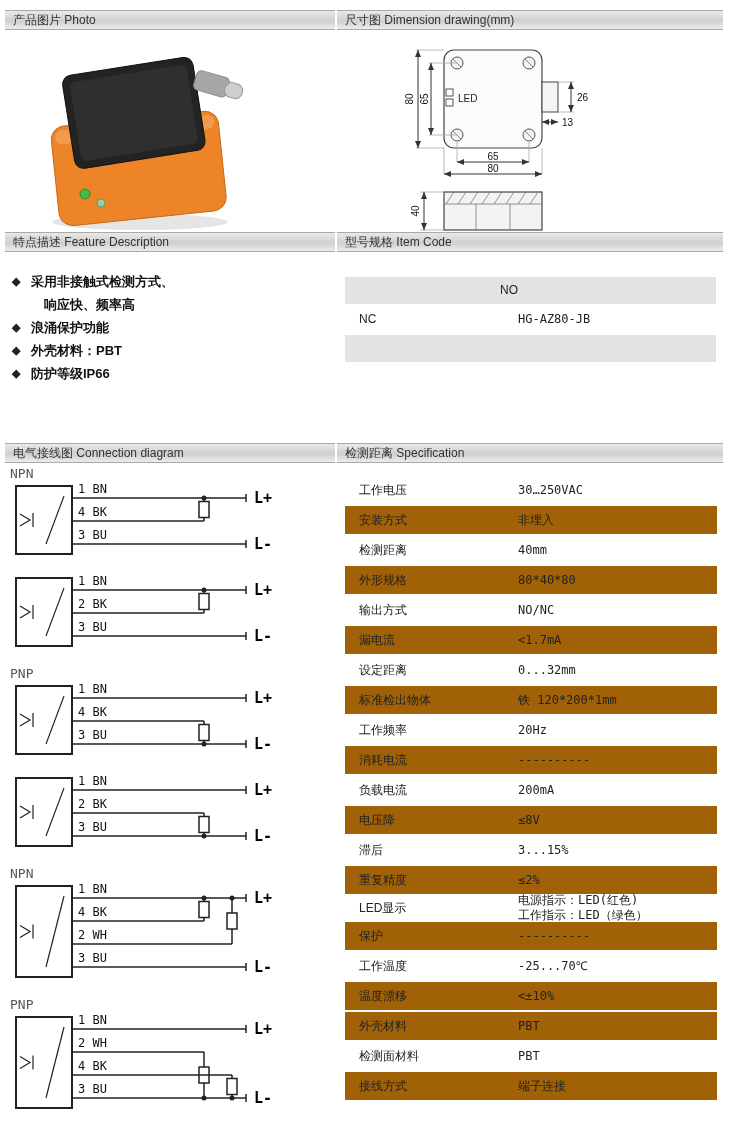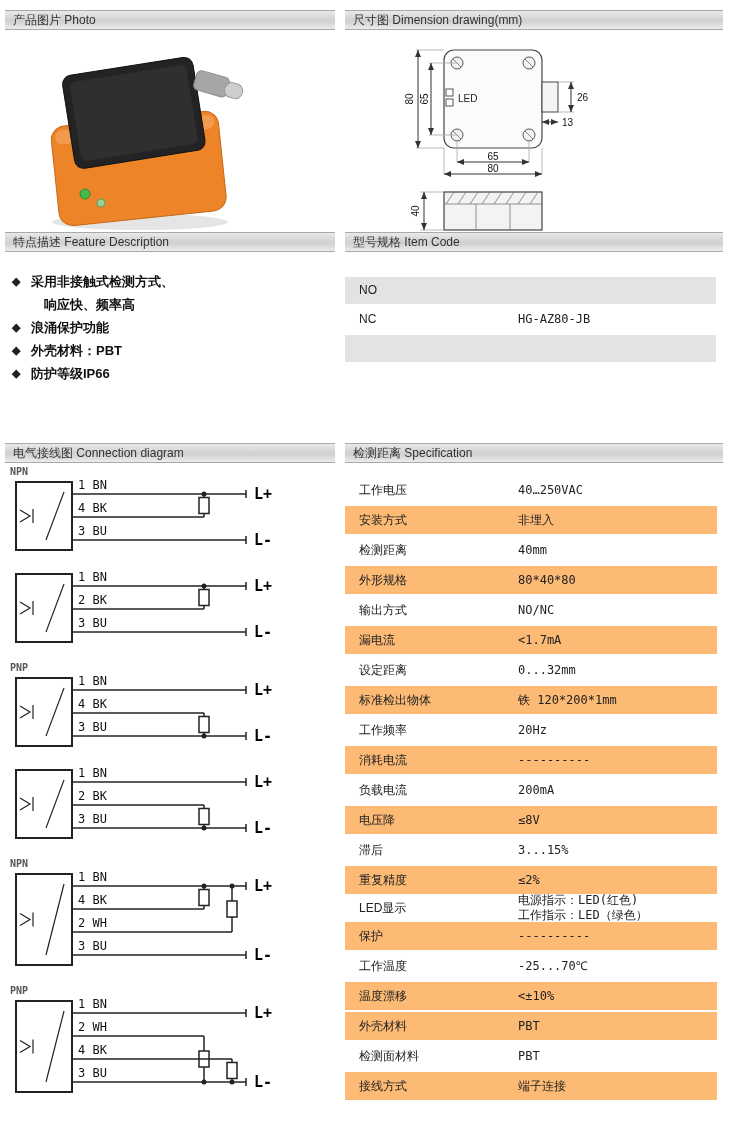--- a/index.html
+++ b/index.html
@@ -1,50 +1,50 @@
 <!DOCTYPE html>
 <html><head>
 <meta charset="utf-8">
 <style>
   * { margin:0; padding:0; box-sizing:border-box; }
   html,body { background:#fff; }
   .page {
     position:relative; width:730px; height:1131px; background:#fff;
     font-family:"Liberation Sans", sans-serif; color:#222; overflow:hidden;
   }
-  .hdr-row { position:absolute; left:5px; right:7px; display:flex; gap:10px; height:20px; }
+  .hdr-row { position:absolute; left:5px; right:7px; display:flex; gap:2px; height:20px; }
   .hdr-cell {
     border-top:1px solid #a9a9a9; border-bottom:1px solid #a9a9a9;
     background:linear-gradient(180deg,#e9e9e9 0%,#cfcfcf 55%,#ececec 100%);
     font-size:12px; line-height:18px; padding-left:8px; color:#333; white-space:nowrap; overflow:hidden;
   }
   .hdr-left { width:330px; }
   .hdr-right { flex:1; }
 
   .photo-wrap { position:absolute; left:28px; top:46px; }
   .dim-wrap { position:absolute; left:372px; top:40px; }
 
   .features { position:absolute; left:12px; top:274px; width:320px; }
   .feat-line { display:flex; align-items:flex-start; font-weight:bold; font-size:13px; color:#111; margin-bottom:8px; line-height:15px; }
   .feat-line .feat-bullet { width:19px; font-size:11px; line-height:15px; color:#222; }
   .feat-line.cont { padding-left:32px; }
 
   .item-table { position:absolute; left:345px; top:277px; width:371px; }
   .item-row { display:flex; height:27px; line-height:27px; font-size:12px; margin-bottom:2px; }
-  .item-row.gray { background:#e3e3e3; }
+  .item-row.gray { background:#e3e3e3;text-align:right; }
   .item-label { width:173px; padding-left:14px; }
   .item-value { flex:1; font-family:"DejaVu Sans Mono","Liberation Sans",sans-serif; }
 
   .conn { position:absolute; left:8px; top:466px; width:332px; }
   .diagram { margin-bottom:8px; }
-  .diag-title { font-size:10px; font-weight:bold; color:#555; font-family:"DejaVu Sans Mono","Liberation Sans",sans-serif; margin:0 0 1px 2px; }
+  .diag-title { font-size:13px; font-weight:normal; color:#555; font-family:"DejaVu Sans Mono","Liberation Sans",sans-serif; margin:0 0 1px 2px; }
 
   .spec-table { position:absolute; left:345px; top:476px; width:372px; }
   .spec-row { display:flex; align-items:center; height:28px; font-size:12px; margin-bottom:2px; }
-  .spec-row.gray { background:#fdba74; }
+  .spec-row.gray { background:#a16207; }
   .spec-row.tall { height:24px; }
   .spec-label { width:173px; padding-left:14px; }
   .spec-value { flex:1; font-family:"DejaVu Sans Mono","Liberation Sans",sans-serif; line-height:15px; }
 </style>
 </head>
 <body>
 
 <div class="page">
 
   <div class="hdr-row" style="top:10px">
@@ -333,21 +333,21 @@
           <line x1="238" y1="12" x2="238" y2="20" stroke="#222" stroke-width="1.5"></line>
           <line x1="238" y1="81" x2="238" y2="89" stroke="#222" stroke-width="1.5"></line>
           <text x="246" y="21" font-size="15" font-weight="bold" fill="#000" font-family="DejaVu Sans Mono, monospace">L+</text>
           <text x="246" y="90" font-size="15" font-weight="bold" fill="#000" font-family="DejaVu Sans Mono, monospace">L-</text>
         </svg></div>
     </div>
 
   <div class="spec-table">
       <div class="spec-row">
         <div class="spec-label">工作电压</div>
-        <div class="spec-value">40…250VAC</div>
+        <div class="spec-value">30…250VAC</div>
       </div>
       <div class="spec-row gray">
         <div class="spec-label">安装方式</div>
         <div class="spec-value">非埋入</div>
       </div>
       <div class="spec-row">
         <div class="spec-label">检测距离</div>
         <div class="spec-value">40mm</div>
       </div>
       <div class="spec-row gray">

